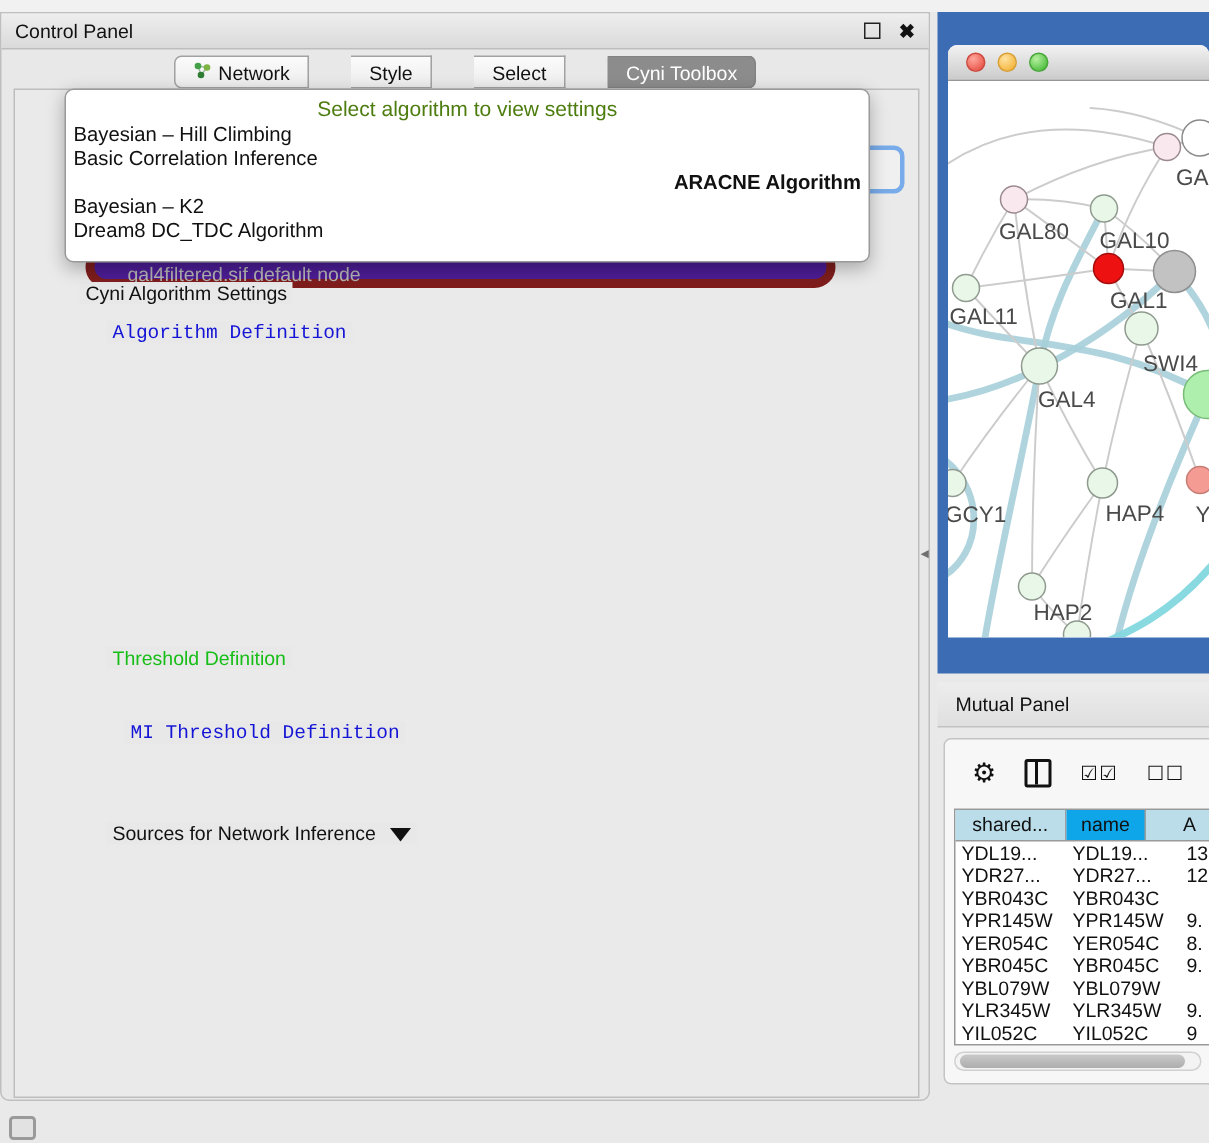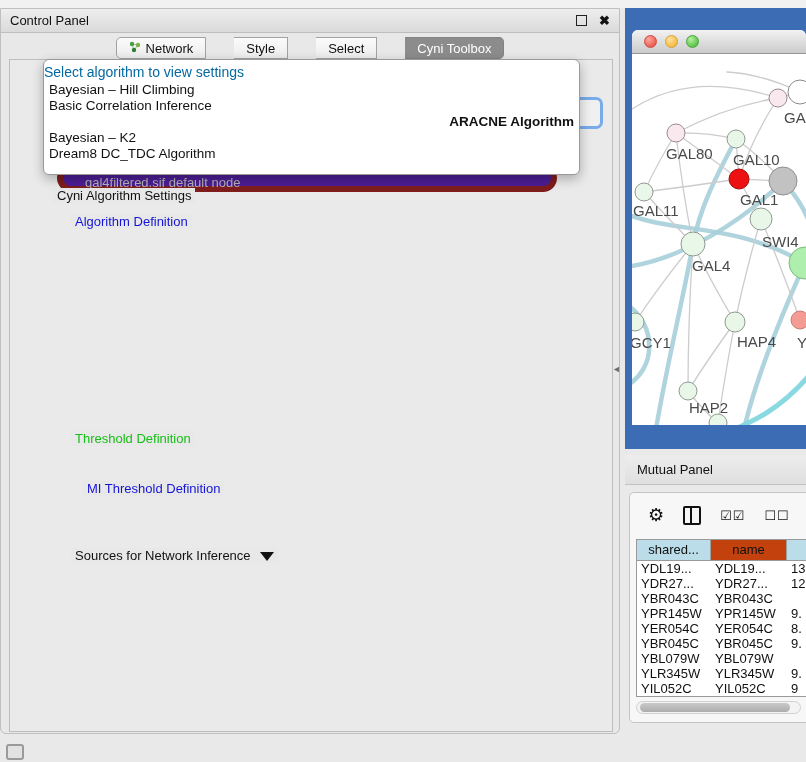--- a/index.html
+++ b/index.html
@@ -32,28 +32,28 @@
   
   #bg-combo{position:absolute;left:56px;top:155px;width:500px;height:28px;border:6px solid #7f1d1d;
     border-radius:14px;background:#4c1d95;color:#B4B4B4;font-size:13px;line-height:26px;
     padding-left:22px;box-sizing:border-box;z-index:2;}
   #focus-ring{position:absolute;left:572px;top:88px;width:30px;height:32px;border:3px solid #78ABE9;
     border-radius:7px;background:#F0F0F0;box-sizing:border-box;z-index:2;}
 
   
   #algo-overlay{position:absolute;left:42px;top:50px;width:537px;height:116px;background:#FFF;
     border:1px solid #9A9A9A;border-radius:6px;box-shadow:0 4px 12px rgba(0,0,0,.28);z-index:30;box-sizing:border-box;}
-  #algo-placeholder{text-align:left;color:#0369a1;font-size:14px;line-height:20px;margin-top:2px;}
+  #algo-placeholder{text-align:center;color:#4d7c0f;font-size:14px;line-height:20px;margin-top:2px;}
   .algo-item{font-size:13.5px;height:16px;line-height:16px;padding:0 5px;white-space:nowrap;}
   .algo-item.selected{font-weight:bold;text-align:right;}
 
   
   .groupbox{position:absolute;border:1px solid #B4B4B4;border-radius:2px;box-sizing:border-box;}
   .group-title{position:absolute;font-size:13px;background:#E8E8E8;padding:0 4px;white-space:nowrap;z-index:3;}
-  .blue-title{color:#1414D6;}
+  .blue-title{color:#1414D6;font-family:Liberation Mono, monospace;}
   .green-title{color:#17BE17;}
 
   .lbl{position:absolute;font-size:13px;font-weight:bold;white-space:nowrap;}
   .lbl.dis{color:#9A9A9A;}
   .combo{position:absolute;background:linear-gradient(#FEFEFE,#F2F2F2);border:1px solid #A6A6A6;
     border-radius:5px;font-size:13px;line-height:22px;padding-left:14px;box-sizing:border-box;height:24px;}
   .stepper{position:absolute;right:7px;top:4px;display:flex;flex-direction:column;gap:2px;}
   .stepper .up{width:0;height:0;border-left:3.5px solid transparent;border-right:3.5px solid transparent;border-bottom:5px solid #555;}
   .stepper .dn{width:0;height:0;border-left:3.5px solid transparent;border-right:3.5px solid transparent;border-top:5px solid #555;}
   .field{position:absolute;background:#FFF;border:1px solid #666;font-size:13px;line-height:20px;
@@ -106,21 +106,21 @@
   #table-toolbar{position:absolute;left:0;top:0;right:0;height:44px;display:flex;align-items:center;
     padding-left:18px;gap:19px;}
   .gear-glyph{font-size:18px;line-height:1;}
   .icon-split{width:14px;height:15px;border:2px solid #111;border-radius:2px;position:relative;}
   .icon-split::after{content:"";position:absolute;left:5px;top:0;bottom:0;width:2px;background:#111;}
   .icon-checks{font-size:13px;letter-spacing:1px;}
   #data-table{position:absolute;left:6px;top:46px;width:210px;border:1px solid #999;background:#FFF;box-sizing:border-box;}
   .thead{display:flex;height:20px;border-bottom:1px solid #999;}
   .th{font-size:13px;line-height:20px;text-align:center;border-right:1px solid #9E9E9E;box-sizing:border-box;}
   .th.c1{width:74px;background:#BADDE9;}
-  .th.c2{width:76px;background:#c2410c;}
+  .th.c2{width:53px;background:#0ea5e9;}
   .th.c3{width:58px;background:#BADDE9;border-right:none;}
   .trow{display:flex;height:15px;}
   .td{font-size:13px;line-height:15px;padding-left:4px;box-sizing:border-box;overflow:hidden;white-space:nowrap;}
   .td.c1{width:74px;}
   .td.c2{width:76px;}
   .td.c3{width:58px;}
   #table-hscroll-track{position:absolute;left:6px;top:208px;width:165px;height:13px;background:#F3F3F3;
     border:1px solid #D0D0D0;border-radius:7px;box-sizing:border-box;}
   #table-hscroll-thumb{position:absolute;left:3px;top:1px;width:150px;height:9px;
     background:linear-gradient(#C9C9C9,#ADADAD);border-radius:5px;}

